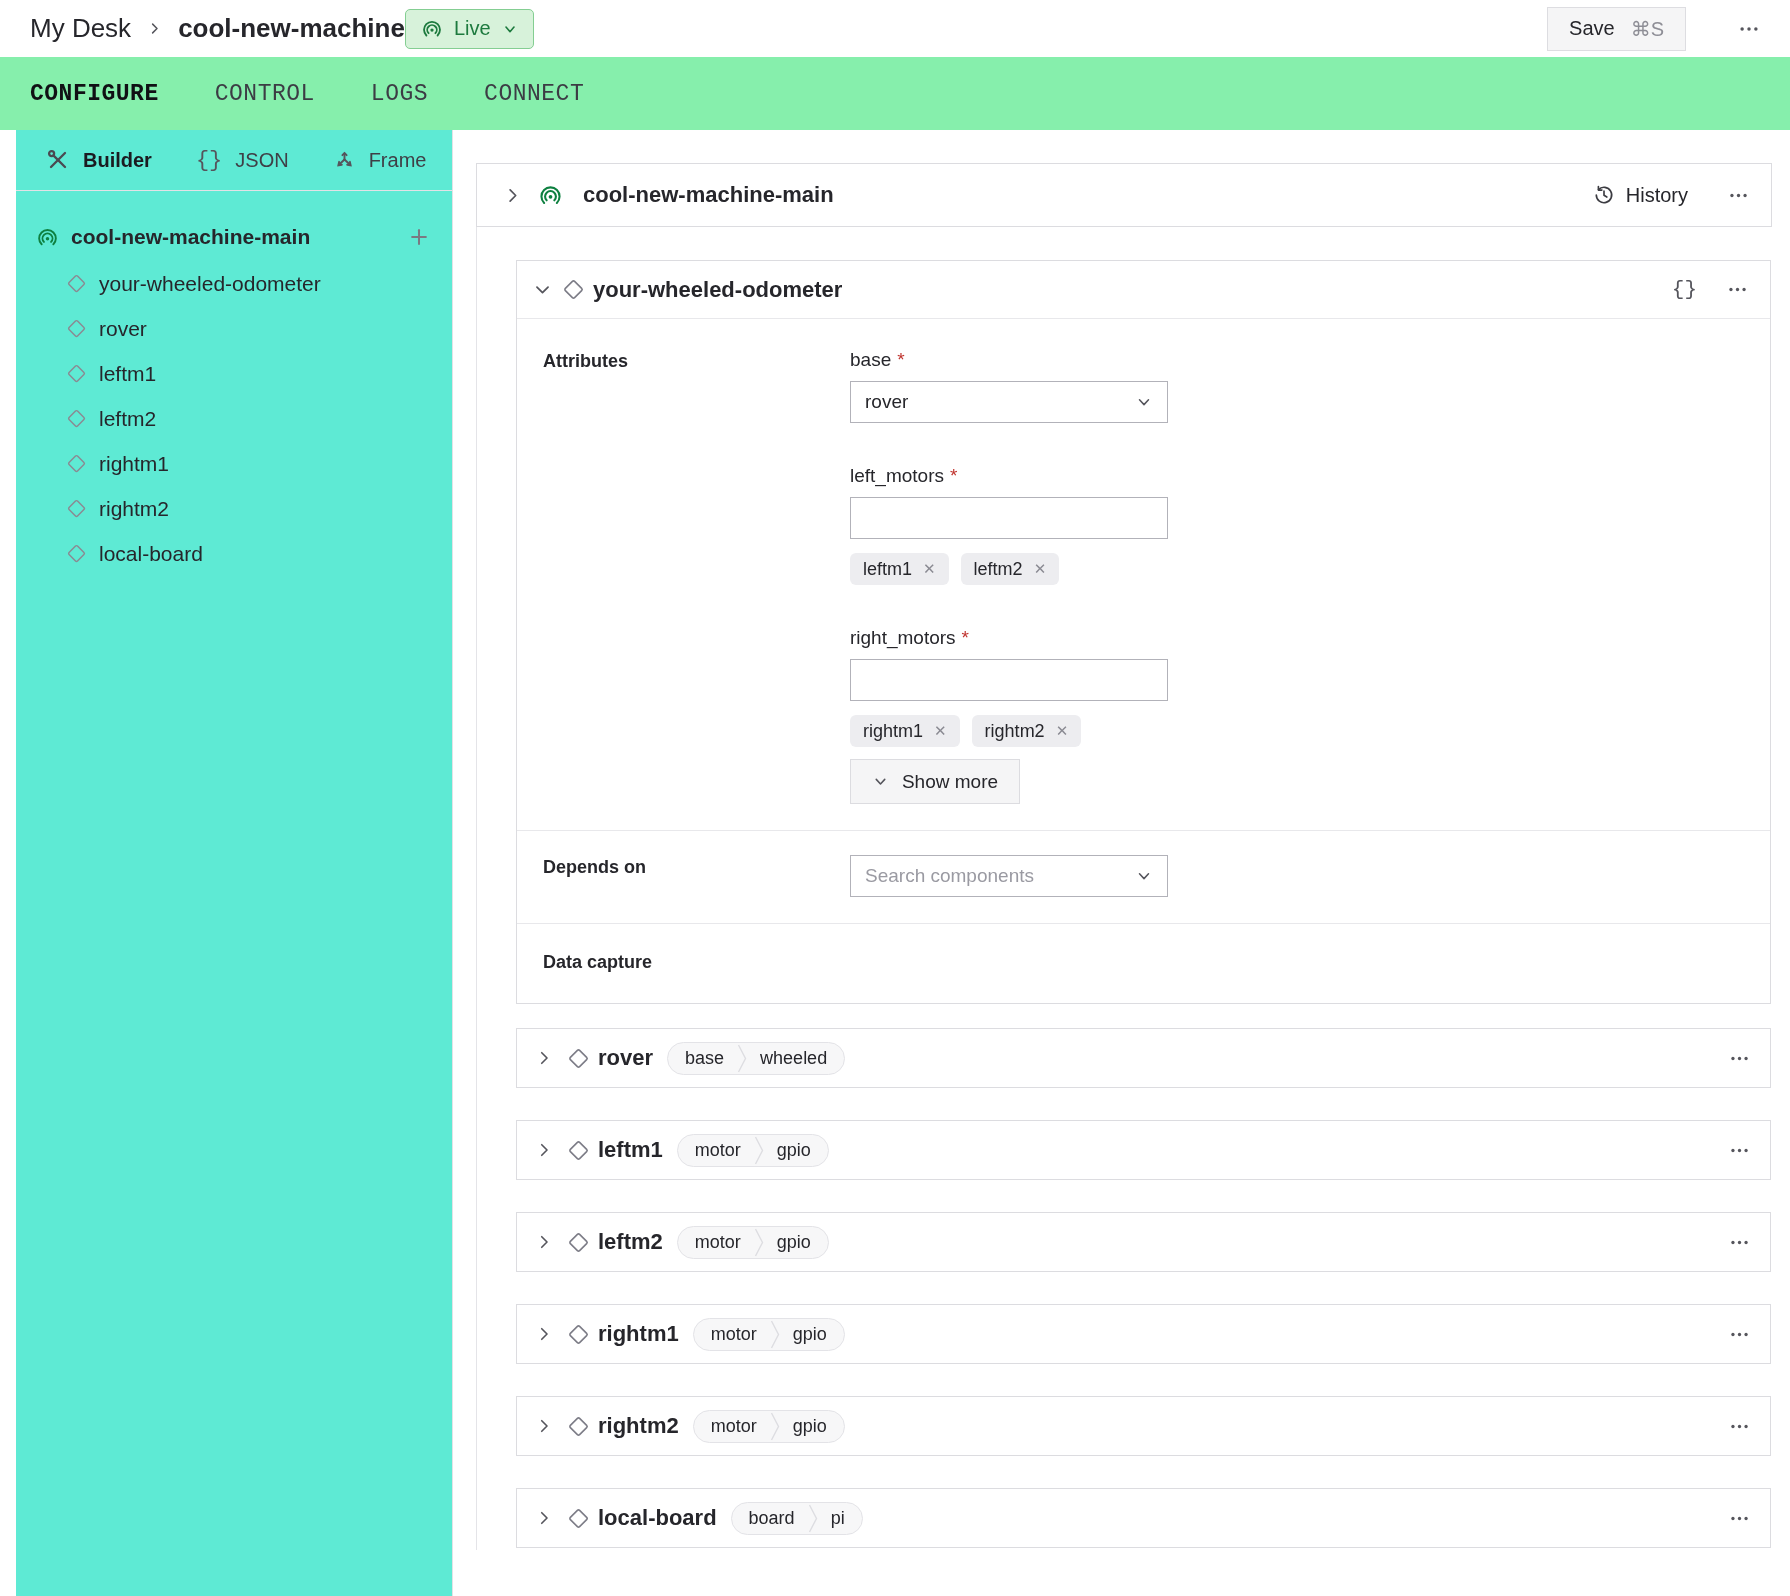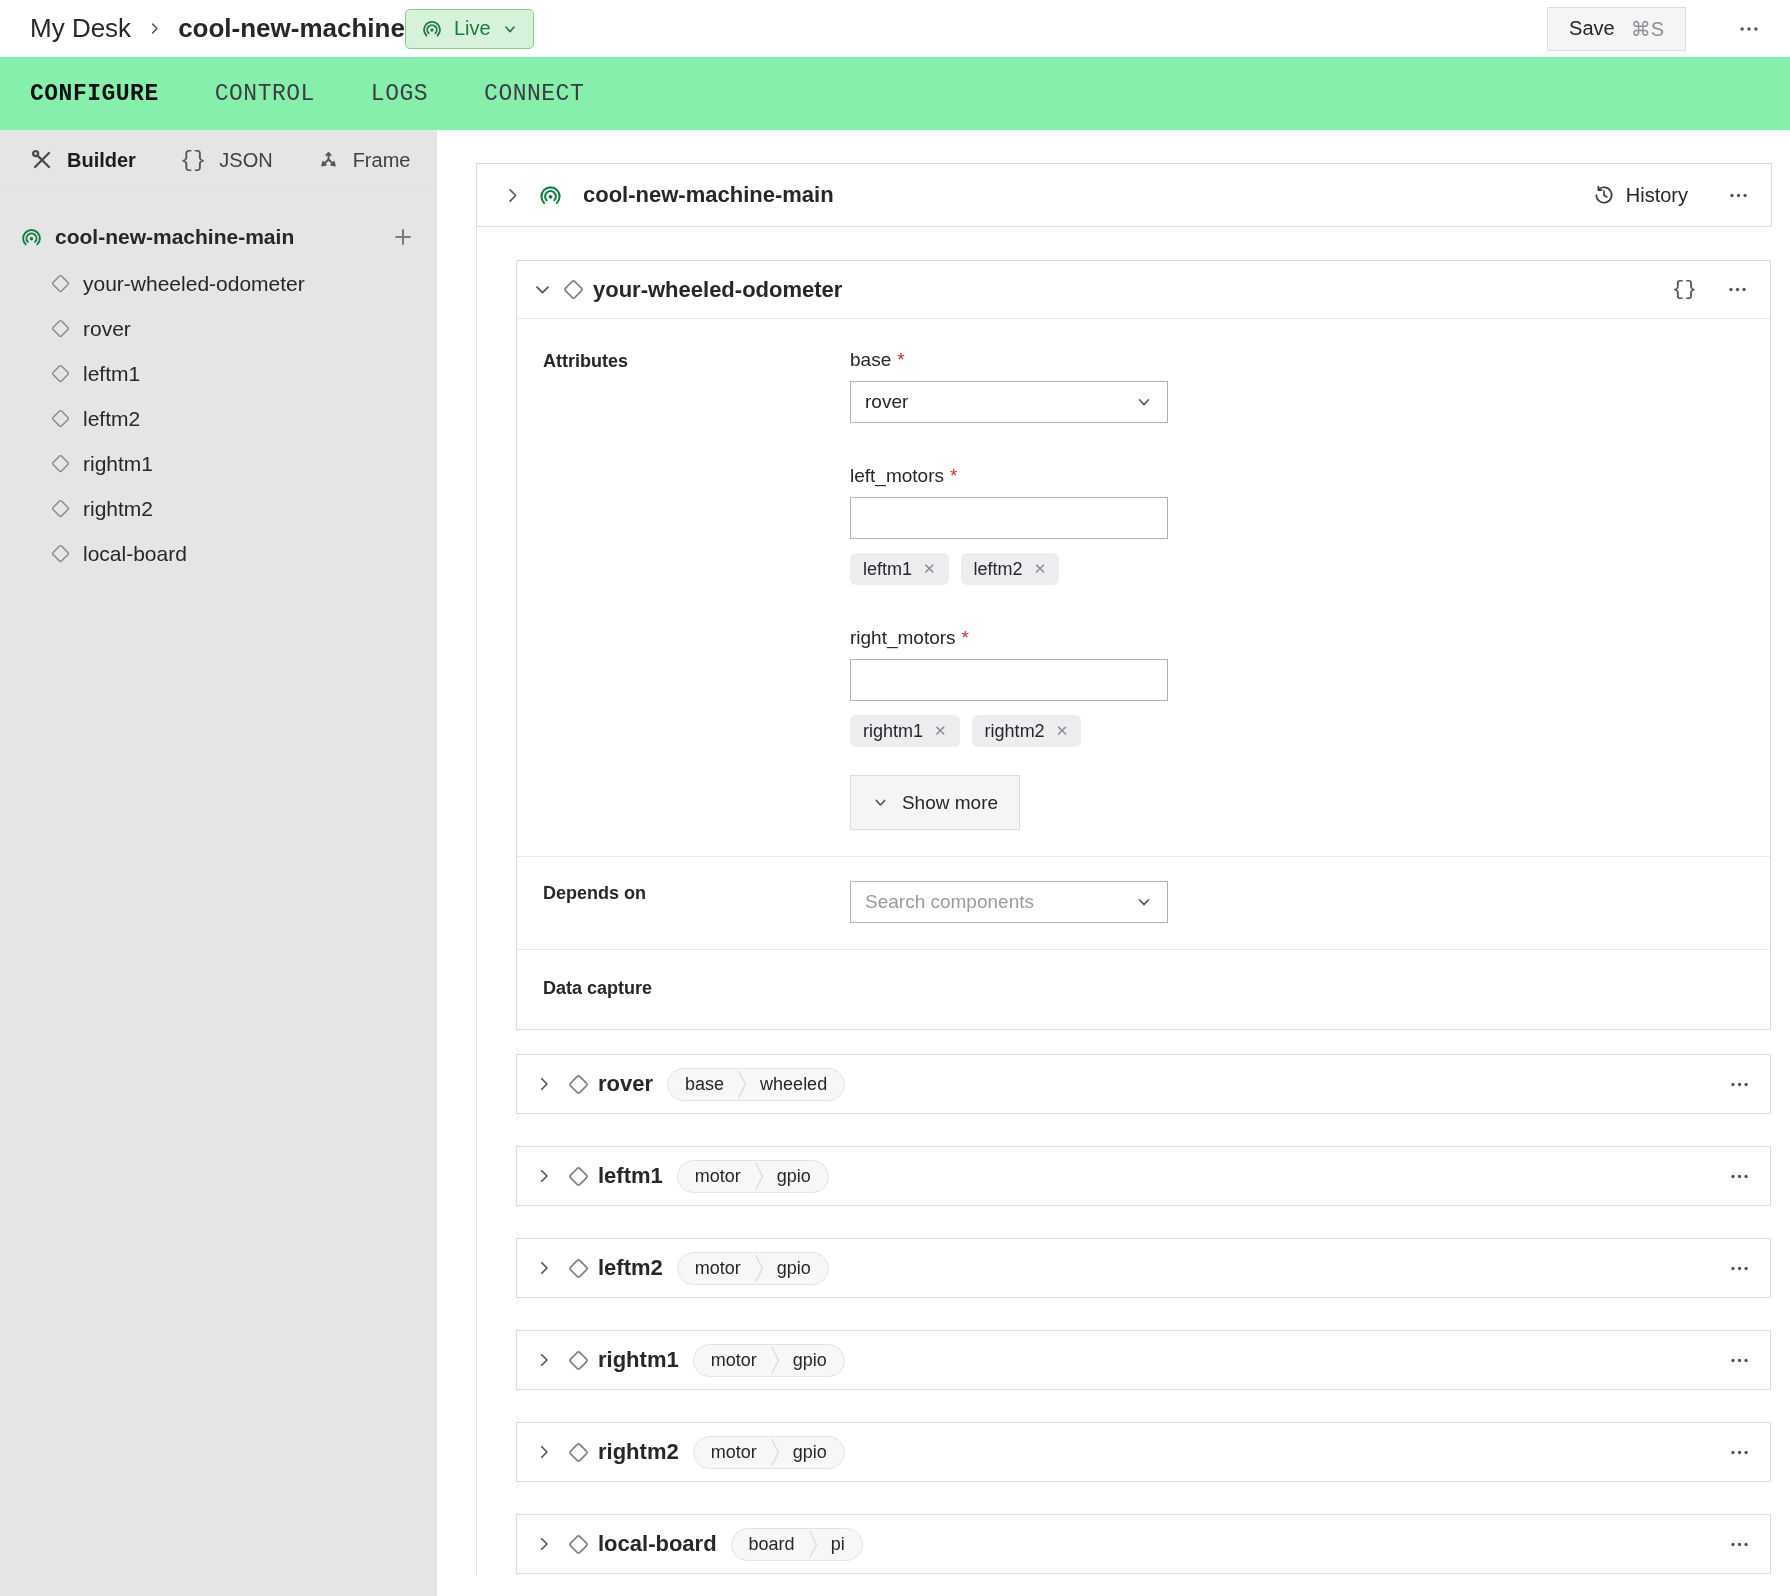--- a/index.html
+++ b/index.html
@@ -31,22 +31,22 @@
   .tabbar {
     height:73px; background:#86efac; display:flex; align-items:center; padding:0 30px;
     font-family:"Liberation Mono","DejaVu Sans Mono",monospace; font-size:23px;
     letter-spacing:0.5px; color:#3c3c44;
   }
   .tab { margin-right:56px; cursor:pointer; }
   .tab.active { font-weight:bold; color:#101014; }
 
   
   .sidebar {
-    position:absolute; left:0; top:130px; bottom:0; width:437px;
-    border-right:1px solid #e2e2e6; background:#e5e5e5;
+    position:absolute; left:16px; top:130px; bottom:0; width:437px;
+    border-right:1px solid #e2e2e6; background:#5eead4;
   }
   .mode-row {
     height:61px; display:flex; align-items:center; padding:0 30px;
     border-bottom:1px solid #e2e2e6;
   }
   .mode { display:flex; align-items:center; gap:13px; margin-right:44px; font-size:20px; color:#3f3f46; cursor:pointer; }
   .mode.active { font-weight:bold; color:#1b1b20; }
   .mode .mono-glyph { font-family:"Liberation Mono","DejaVu Sans Mono",monospace; font-size:22px; color:#55555c; }
   .tree { padding:34px 22px 0 20px; }
   .tree-root { display:flex; align-items:center; gap:12px; font-size:21px; font-weight:bold; }
@@ -100,21 +100,21 @@
   .textinput { cursor:text; }
   .field-group { margin-top:42px; }
   .field-group.first { margin-top:0; }
   .chips { display:flex; gap:12px; margin-top:14px; }
   .chip {
     display:flex; align-items:center; gap:11px; background:#ededf0; border-radius:6px;
     height:32px; padding:0 13px; font-size:18px;
   }
   .chip-x { color:#8a8a92; font-size:15px; cursor:pointer; }
   .showmore-btn {
-    margin-top:28px; width:170px; height:55px; background:#f5f5f6; border:1px solid #dcdce0;
+    margin-top:12px; width:170px; height:45px; background:#f5f5f6; border:1px solid #dcdce0;
     display:flex; align-items:center; justify-content:center; gap:13px; font-size:19px; cursor:pointer;
   }
   .addmethod-btn {
     height:46px; background:#f5f5f6; border:1px solid #dcdce0; width:182px;
     display:flex; align-items:center; justify-content:center; gap:13px; font-size:19px; cursor:pointer;
   }
   .depends-row { padding:24px 26px 26px 26px; }
   .capture-row { padding:26px 26px 30px 26px; }
 
   .mini-cards { margin-top:24px; display:flex; flex-direction:column; gap:32px; padding-bottom:14px; }

